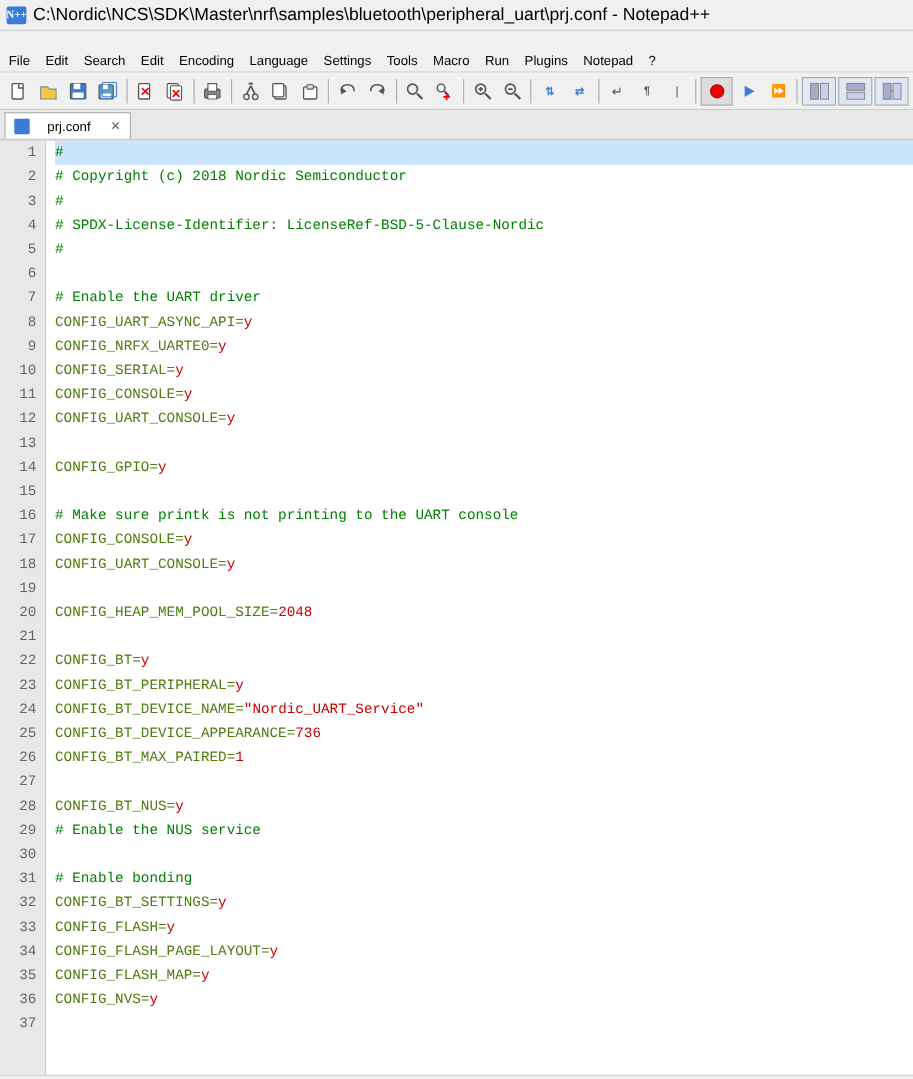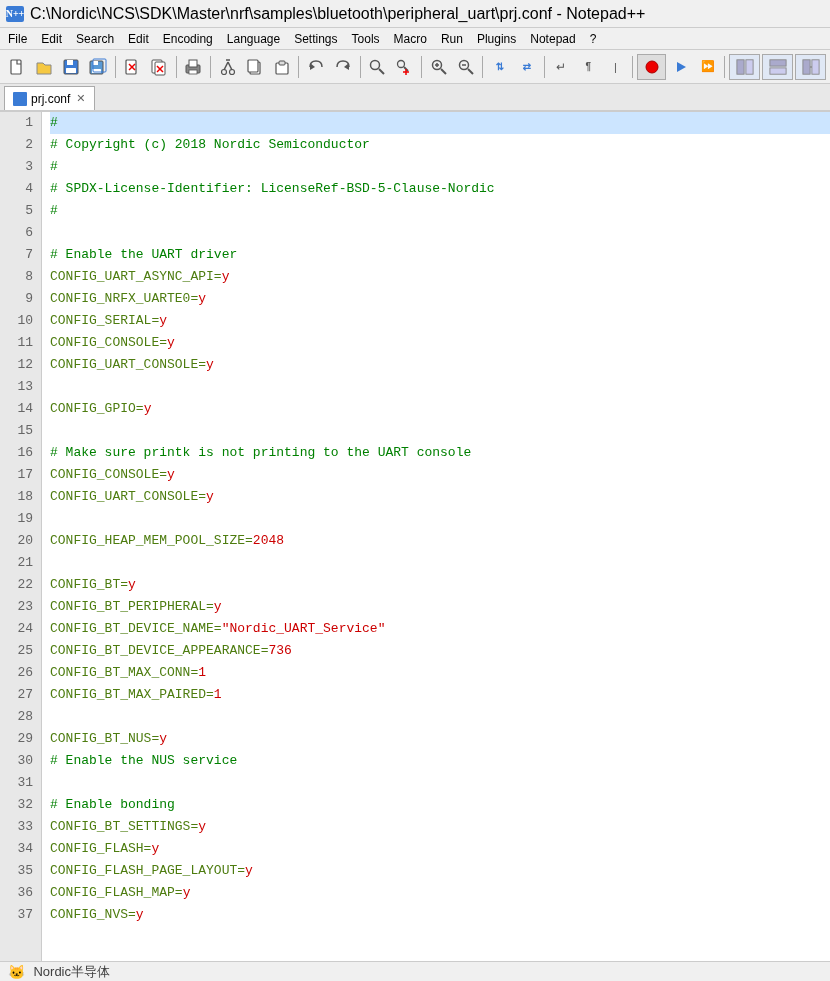--- a/index.html
+++ b/index.html
@@ -42,20 +42,21 @@
     #menu-bar {
       background: #f0f0f0;
       height: 22px;
       display: flex;
       align-items: center;
       padding: 0 2px;
       border-bottom: 1px solid #ccc;
       font-family: 'Segoe UI', Arial, sans-serif;
       font-size: 12px;
       gap: 2px;
+      margin-top: 16px;
     }
     .menu-item {
       padding: 2px 6px;
       cursor: pointer;
       color: #000;
     }
 
     
     #toolbar {
       background: #f0f0f0;
@@ -99,21 +100,21 @@
       display: flex;
       align-items: center;
       height: 24px;
       background: #fff;
       border: 1px solid #aaa;
       border-bottom: none;
       padding: 0 8px;
       font-family: 'Segoe UI', Arial, sans-serif;
       font-size: 12px;
       cursor: pointer;
-      gap: 4px;
+      gap: 16px;
     }
     .tab .tab-icon {
       width: 14px;
       height: 14px;
       background: #3a7bd5;
       display: inline-block;
     }
     .tab .tab-close {
       font-size: 11px;
       color: #666;
@@ -435,21 +436,20 @@
       <div class="code-line"><span class="c-comment"># Make sure printk is not printing to the UART console</span></div>
       <div class="code-line"><span class="c-key">CONFIG_CONSOLE=</span><span class="c-val">y</span></div>
       <div class="code-line"><span class="c-key">CONFIG_UART_CONSOLE=</span><span class="c-val">y</span></div>
       <div class="code-line"></div>
       <div class="code-line"><span class="c-key">CONFIG_HEAP_MEM_POOL_SIZE=</span><span class="c-val">2048</span></div>
       <div class="code-line"></div>
       <div class="code-line"><span class="c-key">CONFIG_BT=</span><span class="c-val">y</span></div>
       <div class="code-line"><span class="c-key">CONFIG_BT_PERIPHERAL=</span><span class="c-val">y</span></div>
       <div class="code-line"><span class="c-key">CONFIG_BT_DEVICE_NAME=</span><span class="c-string">"Nordic_UART_Service"</span></div>
       <div class="code-line"><span class="c-key">CONFIG_BT_DEVICE_APPEARANCE=</span><span class="c-val">736</span></div>
-      <div class="code-line"><span class="c-key">CONFIG_BT_MAX_CONN=</span><span class="c-val">1</span></div>
       <div class="code-line"><span class="c-key">CONFIG_BT_MAX_PAIRED=</span><span class="c-val">1</span></div>
       <div class="code-line"></div>
       <div class="code-line"><span class="c-key">CONFIG_BT_NUS=</span><span class="c-val">y</span></div>
       <div class="code-line"><span class="c-comment"># Enable the NUS service</span></div>
       <div class="code-line"></div>
       <div class="code-line"><span class="c-comment"># Enable bonding</span></div>
       <div class="code-line"><span class="c-key">CONFIG_BT_SETTINGS=</span><span class="c-val">y</span></div>
       <div class="code-line"><span class="c-key">CONFIG_FLASH=</span><span class="c-val">y</span></div>
       <div class="code-line"><span class="c-key">CONFIG_FLASH_PAGE_LAYOUT=</span><span class="c-val">y</span></div>
       <div class="code-line"><span class="c-key">CONFIG_FLASH_MAP=</span><span class="c-val">y</span></div>

